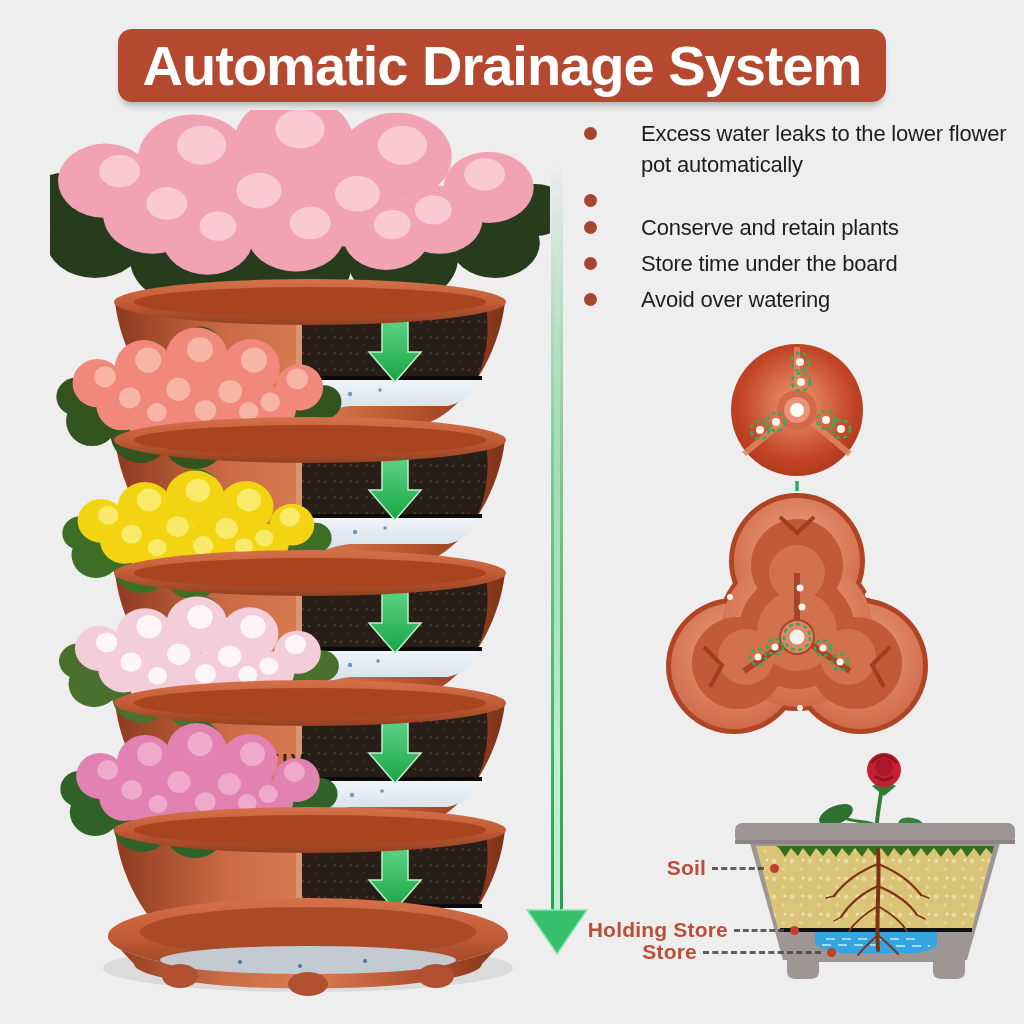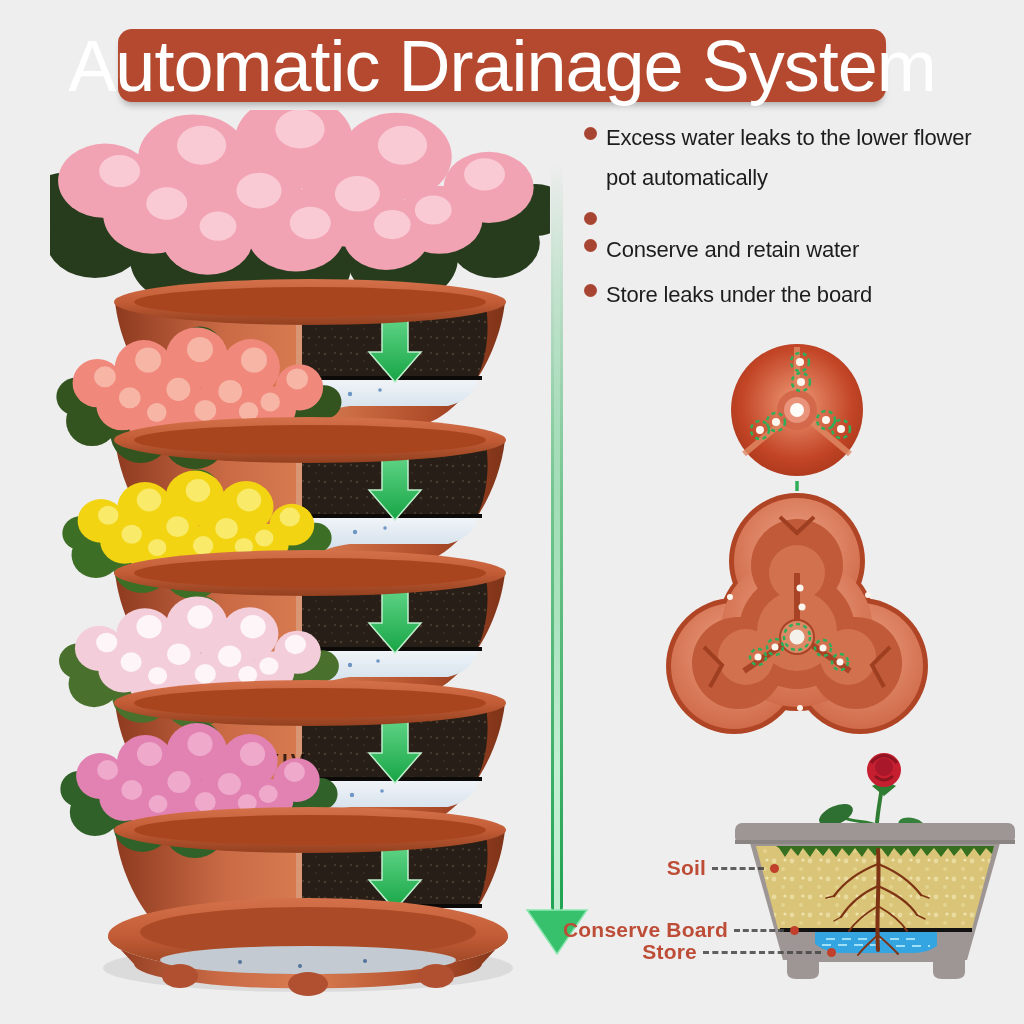--- a/index.html
+++ b/index.html
@@ -7,25 +7,25 @@
     --bullet-dot:#a84432; --body-text:#1d1d1d; --label-text:#bd4d36;
     --arrow-green:#2db854; --dashed-green:#2fae59;
   }
   html,body{margin:0;padding:0;}
   body{width:1024px;height:1024px;background:var(--page-bg);overflow:hidden;
        font-family:"Liberation Sans","DejaVu Sans",sans-serif;position:relative;}
   .page{position:absolute;inset:0;}
   .banner{position:absolute;left:118px;top:29px;width:768px;height:73px;
           background:var(--banner-bg);border-radius:14px;display:flex;align-items:center;justify-content:center;
           box-shadow:0 6px 7px -3px rgba(0,0,0,.28);}
-  .banner .title{color:var(--banner-text);font-size:72px;font-weight:400;letter-spacing:-1px;white-space:nowrap;}
+  .banner .title{color:var(--banner-text);font-size:56px;font-weight:700;letter-spacing:-1px;white-space:nowrap;}
   ul.benefits{position:absolute;left:584px;top:118px;width:440px;margin:0;padding:0;list-style:none;}
   ul.benefits li{display:flex;align-items:flex-start;margin:0 0 5px 0;}
   ul.benefits .dot{flex:0 0 13px;width:13px;height:13px;border-radius:50%;background:var(--bullet-dot);margin:9px 9px 0 0;}
-  ul.benefits .btext{font-size:22px;line-height:40px;color:var(--body-text);white-space:pre-line;letter-spacing:-.2px;}
+  ul.benefits .btext{font-size:22px;line-height:31px;color:var(--body-text);white-space:pre-line;letter-spacing:-.2px;margin-left:35px;}
   svg{position:absolute;display:block;}
   #tower-svg{left:50px;top:110px;}
   #flow-arrow-svg{left:515px;top:140px;}
   #topviews-svg{left:660px;top:335px;}
   #diagram-svg{left:590px;top:730px;}
   .lbl-row{position:absolute;display:flex;align-items:center;gap:6px;text-align:right;}
   .lbl{color:var(--label-text);font-size:21px;font-weight:700;letter-spacing:.2px;white-space:nowrap;}
   .leader{height:0;border-top:3px dashed #474747;opacity:.85;}
   .ldot{width:9px;height:9px;border-radius:50%;background:#c0402c;}
   #row-soil{top:856px;right:245px}   #row-soil .leader{width:52px}
@@ -45,25 +45,29 @@
       <li>
         <span class="dot"></span>
         <span class="btext">Excess water leaks to the lower flower
 pot automatically</span>
       </li>
       <li>
         <span class="dot"></span>
       </li>
       <li>
         <span class="dot"></span>
-        <span class="btext">Conserve and retain water</span>
+        <span class="btext">Conserve and retain plants</span>
       </li>
       <li>
         <span class="dot"></span>
-        <span class="btext">Store leaks under the board</span>
+        <span class="btext">Store time under the board</span>
+      </li>
+      <li>
+        <span class="dot"></span>
+        <span class="btext">Avoid over watering</span>
       </li>
     </ul>
 
   <svg id="tower-svg" width="500" height="910" viewBox="0 0 500 910">
     <defs>
       <linearGradient id="potg" x1="0" y1="0" x2="1" y2="0">
         <stop offset="0" stop-color="#8e3a1f"></stop>
           <stop offset=".28" stop-color="#c96a45"></stop>
         <stop offset=".5" stop-color="#d97d52"></stop>
           <stop offset=".8" stop-color="#b04d2a"></stop>
@@ -386,21 +390,21 @@
       </g>
     </g>
   </svg>
 
   <div class="lbl-row" id="row-soil">
     <span class="lbl">Soil</span>
     <span class="leader"></span>
     <span class="ldot"></span>
   </div>
   <div class="lbl-row" id="row-board">
-    <span class="lbl">Conserve Board</span>
+    <span class="lbl">Holding Store</span>
     <span class="leader"></span>
     <span class="ldot"></span>
   </div>
   <div class="lbl-row" id="row-water">
     <span class="lbl">Store</span>
     <span class="leader"></span>
     <span class="ldot"></span>
   </div>
 
 </div>

